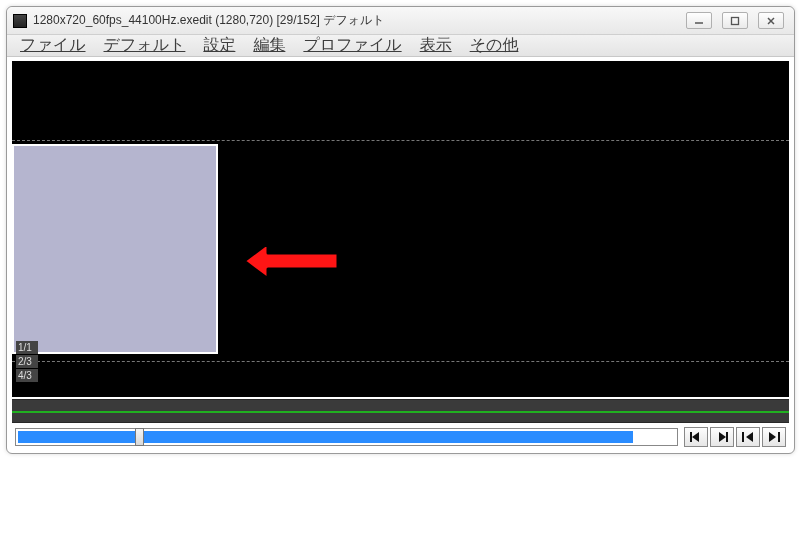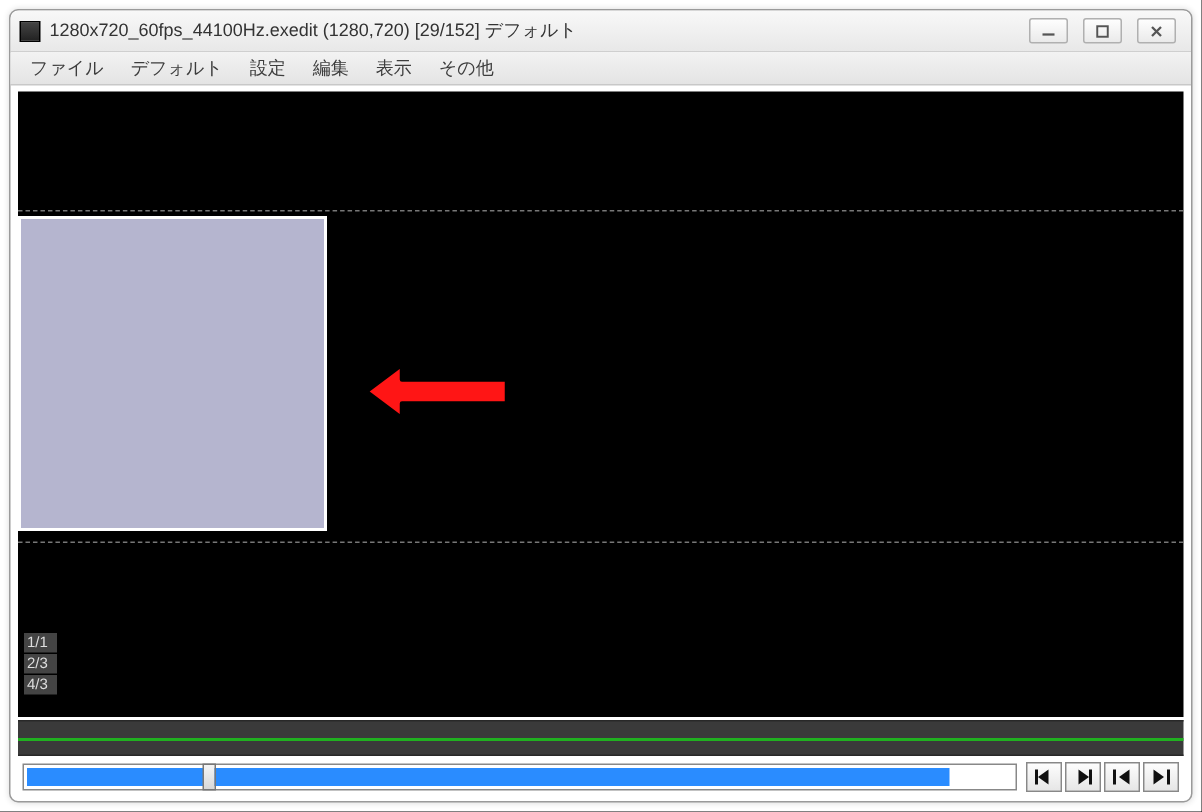--- a/index.html
+++ b/index.html
@@ -8,21 +8,21 @@
     font-size: 12px;
     background: #fff;
     width: 801px;
     height: 541px;
     position: relative;
     overflow: hidden;
   }
   .window {
     position: absolute;
     left: 6px; top: 6px;
-    width: 789px; height: 529px;
+    width: 789px; height: 448px;
     background: #fff;
     border: 1px solid #9a9a9a;
     border-radius: 6px;
     box-shadow: 0 0 4px rgba(0,0,0,0.15);
     display: flex;
     flex-direction: column;
   }
   .titlebar {
     height: 28px;
     background: linear-gradient(#f8f8f8, #e8e8e8);
@@ -55,21 +55,22 @@
     border-bottom: 1px solid #c8c8c8;
     display: flex;
     align-items: center;
     padding: 0 6px;
     gap: 4px;
   }
   .menu-item {
     padding: 2px 7px;
     color: #3d3d3d;
     cursor: pointer;
-    font-size: 12px;
+    font-size: 16px;
+    text-decoration: underline;
   }
   .preview-area {
     flex: 1;
     background: #000;
     position: relative;
     margin: 4px 5px 2px 5px;
     overflow: hidden;
   }
   .guide-line {
     position: absolute;
@@ -186,20 +187,21 @@
           </svg>
       </div>
     </div>
   </div>
 
   <div class="menubar">
     <div class="menu-item">ファイル</div>
     <div class="menu-item">デフォルト</div>
     <div class="menu-item">設定</div>
     <div class="menu-item">編集</div>
+    <div class="menu-item">プロファイル</div>
     <div class="menu-item">表示</div>
     <div class="menu-item">その他</div>
   </div>
 
   <div class="preview-area">
     <div class="guide-line guide-top"></div>
     <div class="guide-line guide-bottom"></div>
     <div class="lav-square"></div>
     <svg class="red-arrow" viewBox="0 0 110 48">
       <g>

